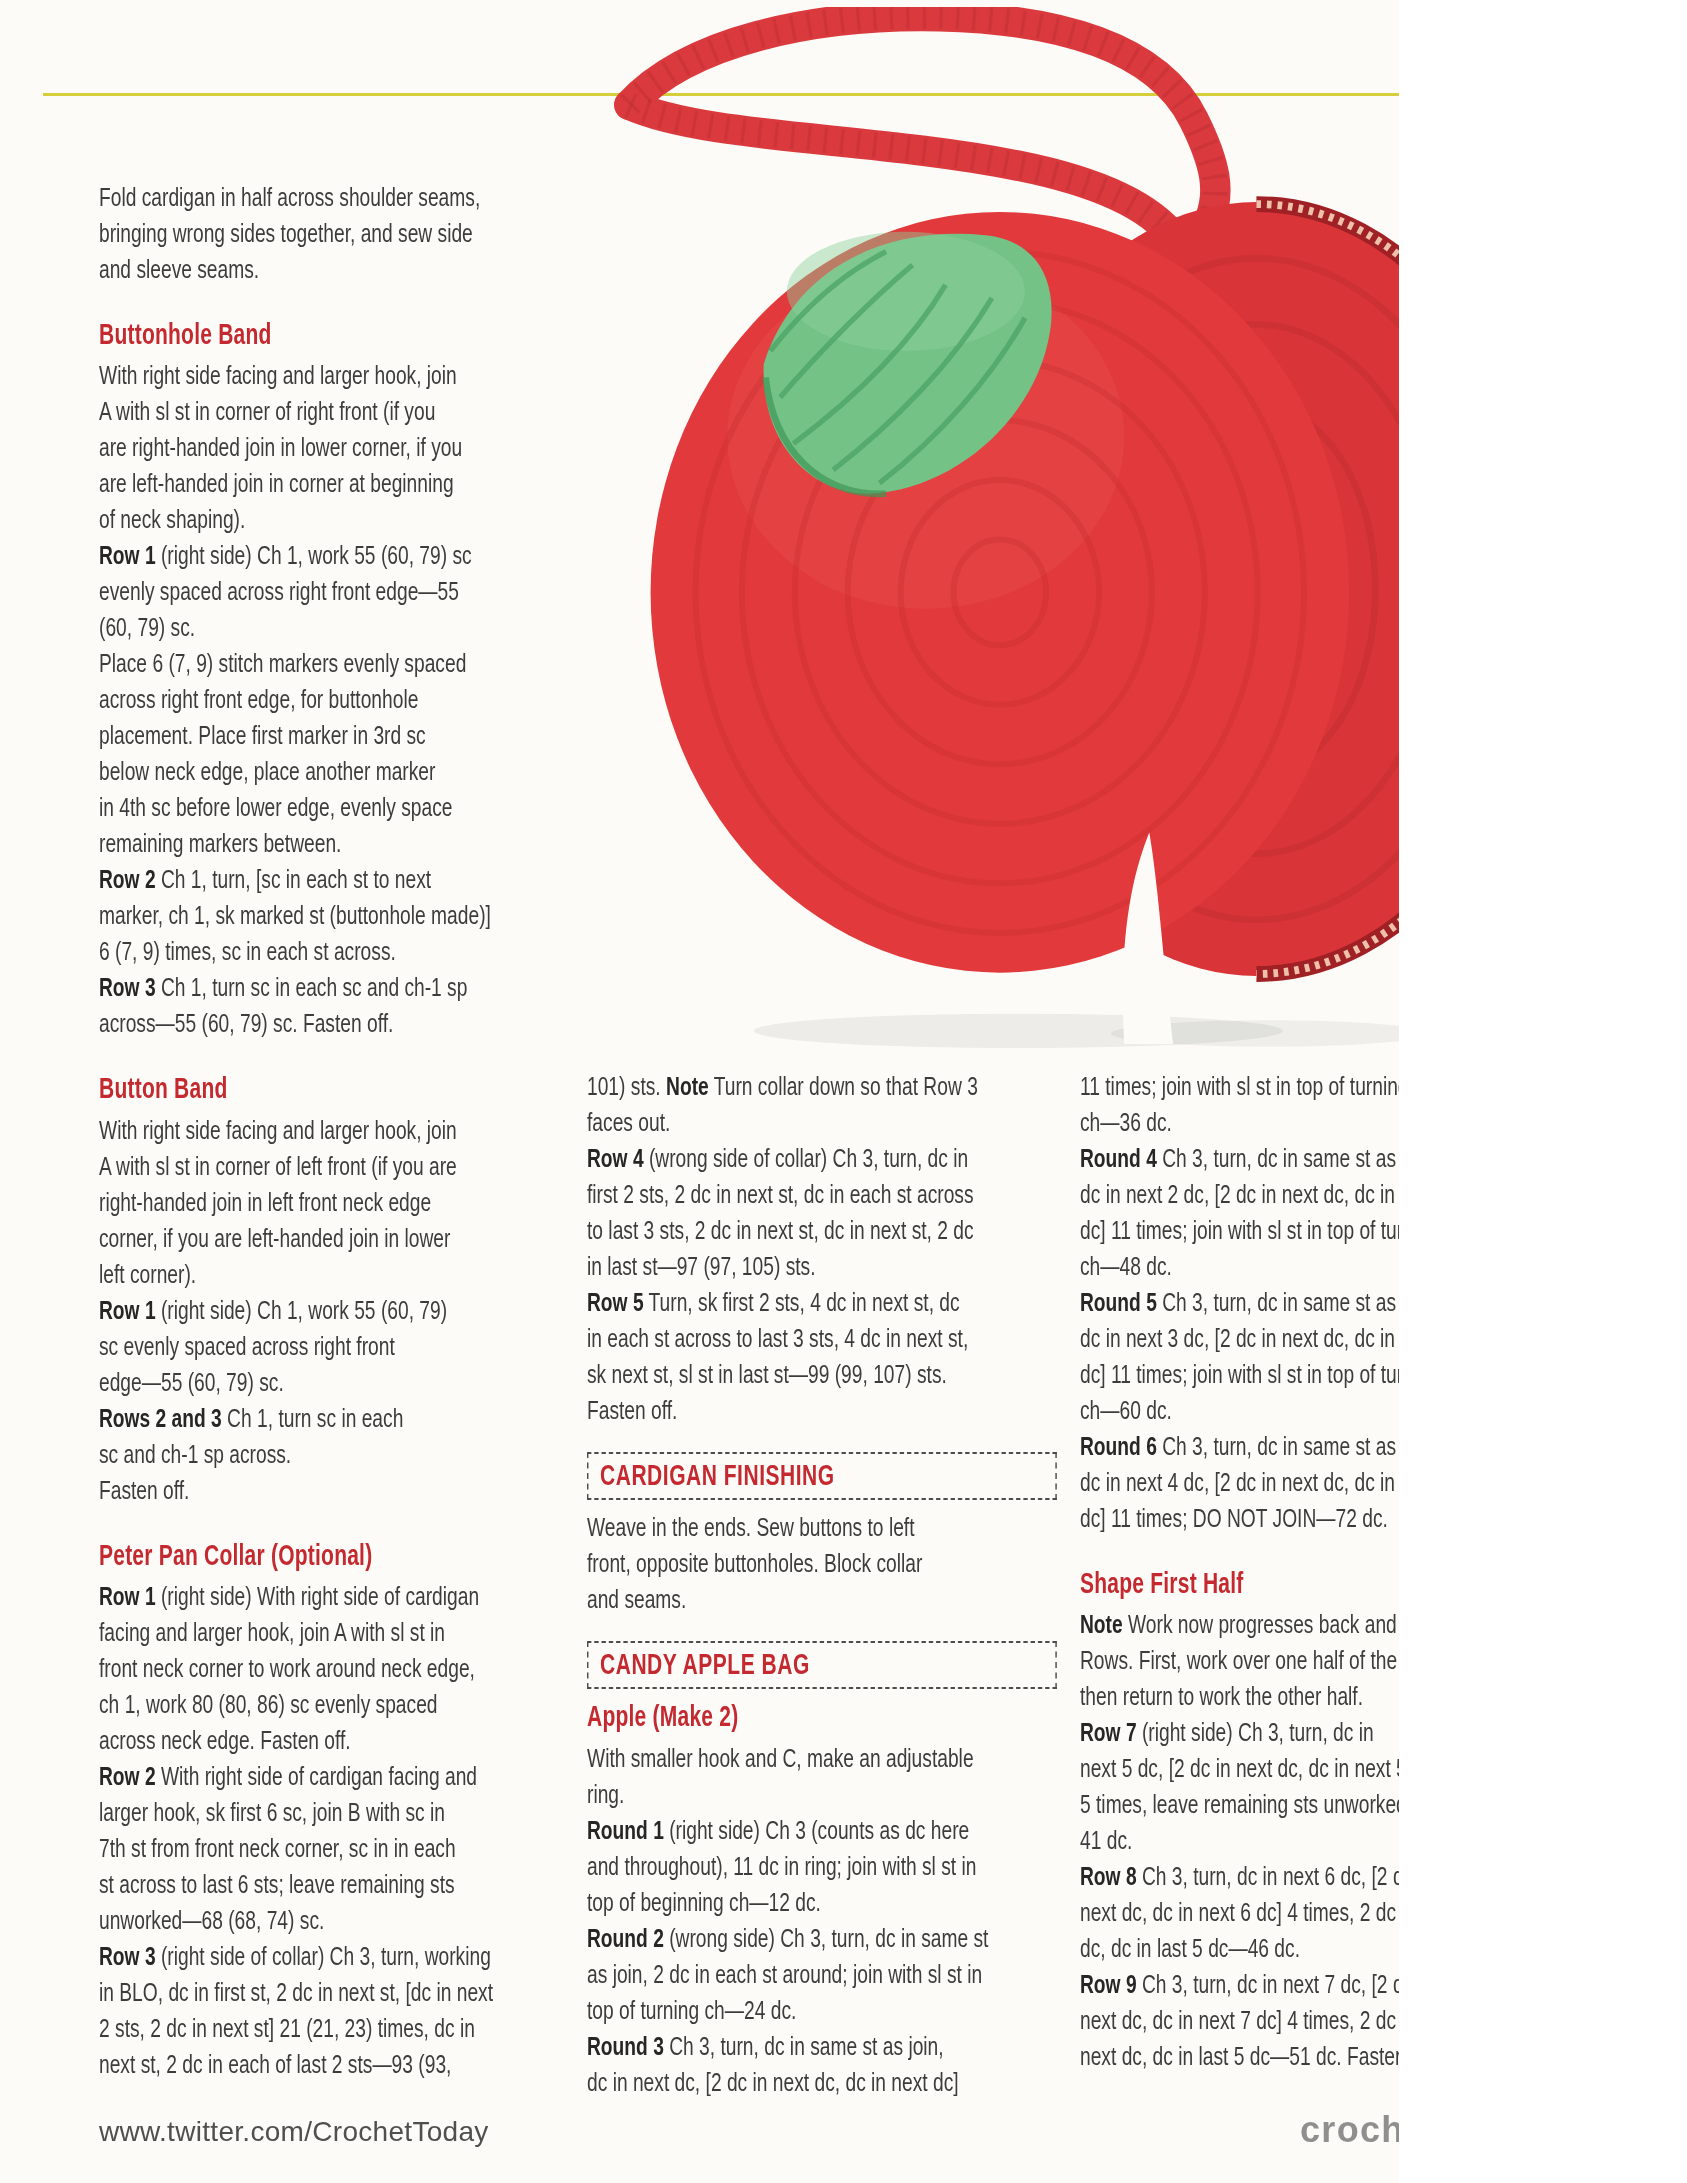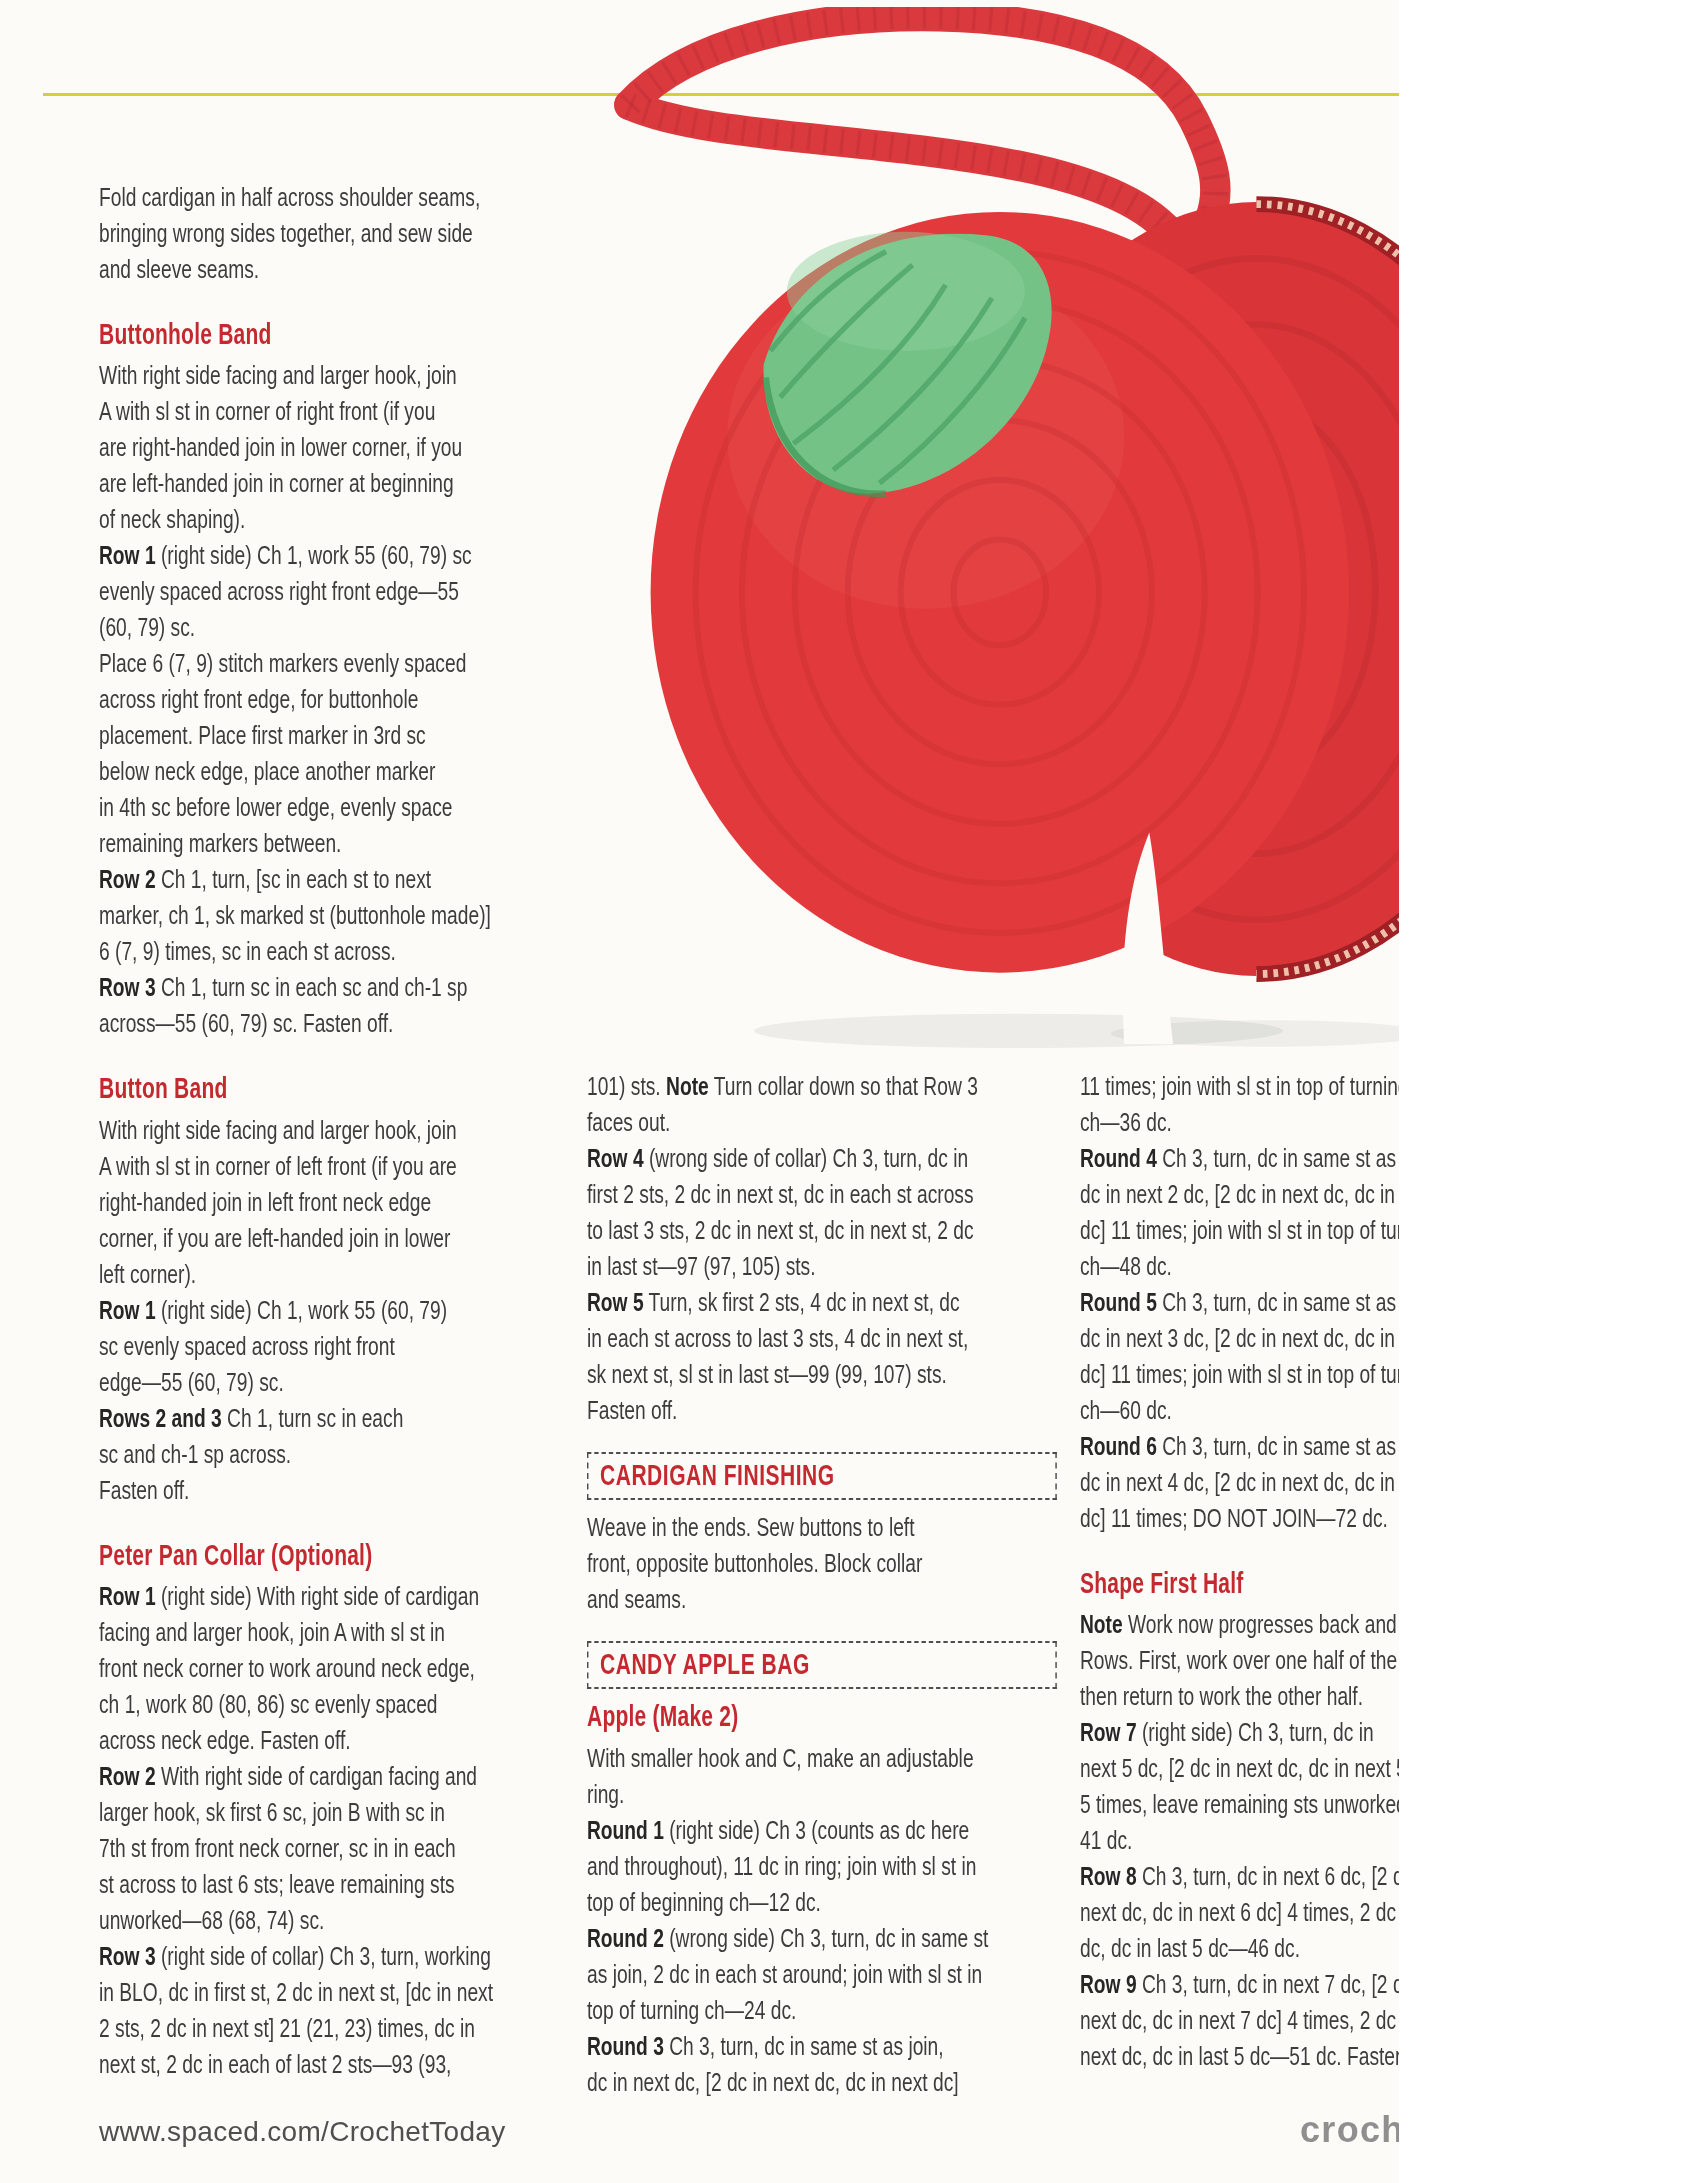--- a/index.html
+++ b/index.html
@@ -228,21 +228,21 @@
 5 times, leave remaining sts unworked—
 41 dc.</p>
       <p><b>Row 8</b> Ch 3, turn, dc in next 6 dc, [2 dc in
 next dc, dc in next 6 dc] 4 times, 2 dc in next
 dc, dc in last 5 dc—46 dc.</p>
       <p><b>Row 9</b> Ch 3, turn, dc in next 7 dc, [2 dc in
 next dc, dc in next 7 dc] 4 times, 2 dc in
 next dc, dc in last 5 dc—51 dc. Fasten off.</p>
     </div>
 
-  <div class="footer-url">www.spaced.com/CrochetToday</div>
+  <div class="footer-url">www.twitter.com/CrochetToday</div>
   <div class="footer-logo">
     <span class="logo-crochet">crochet</span>
     <span class="logo-today">today!</span>
     <span class="page-badge">91</span>
   </div>
 
 </div>
 
 
 </body></html>

